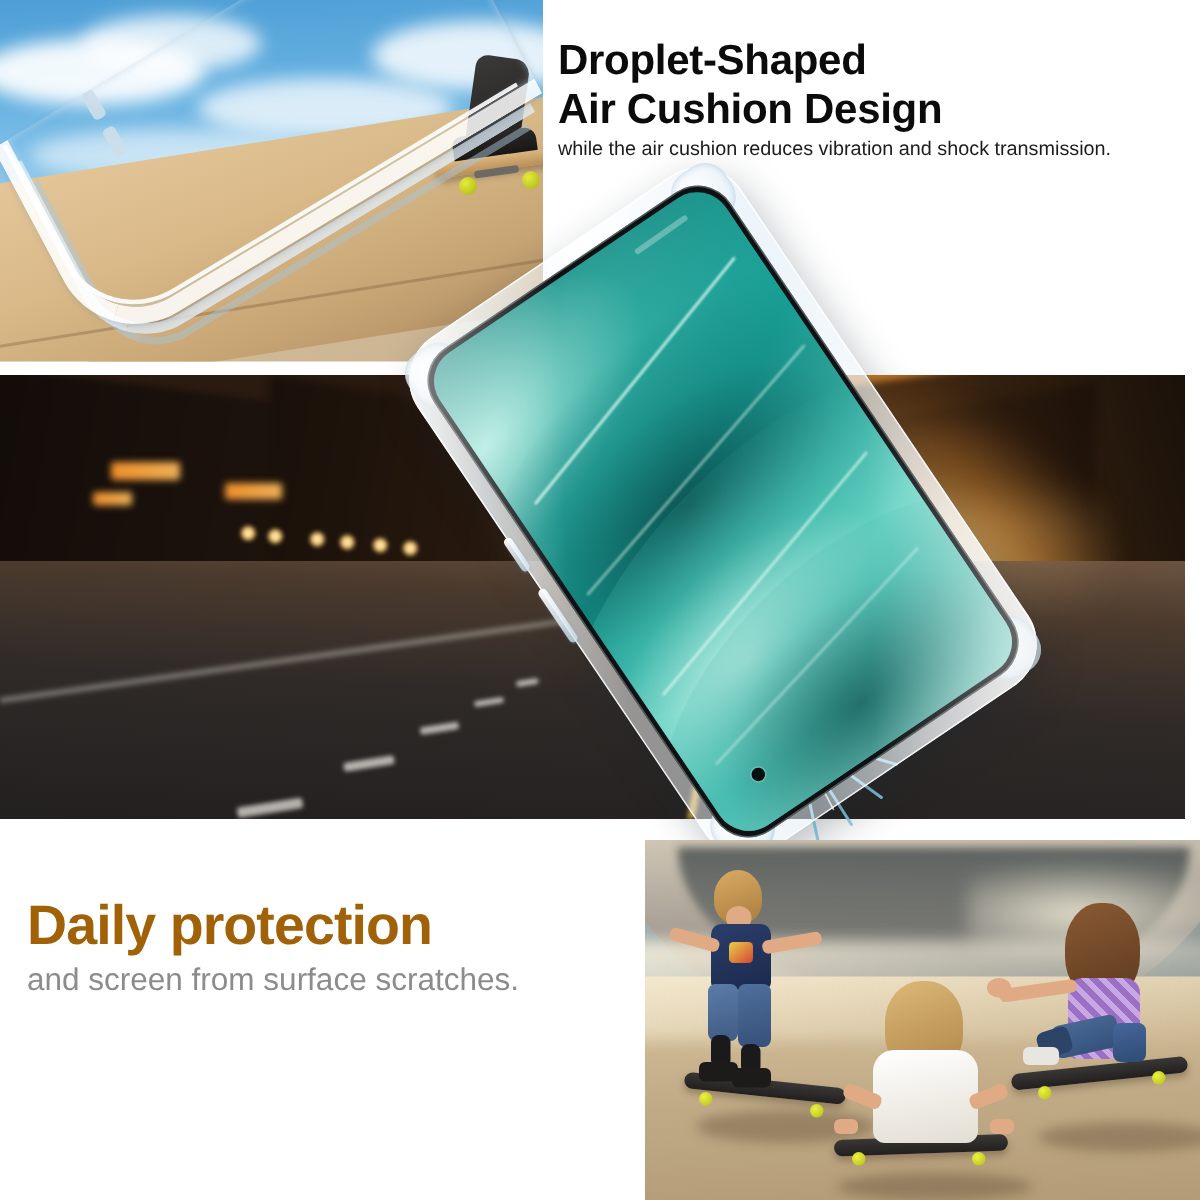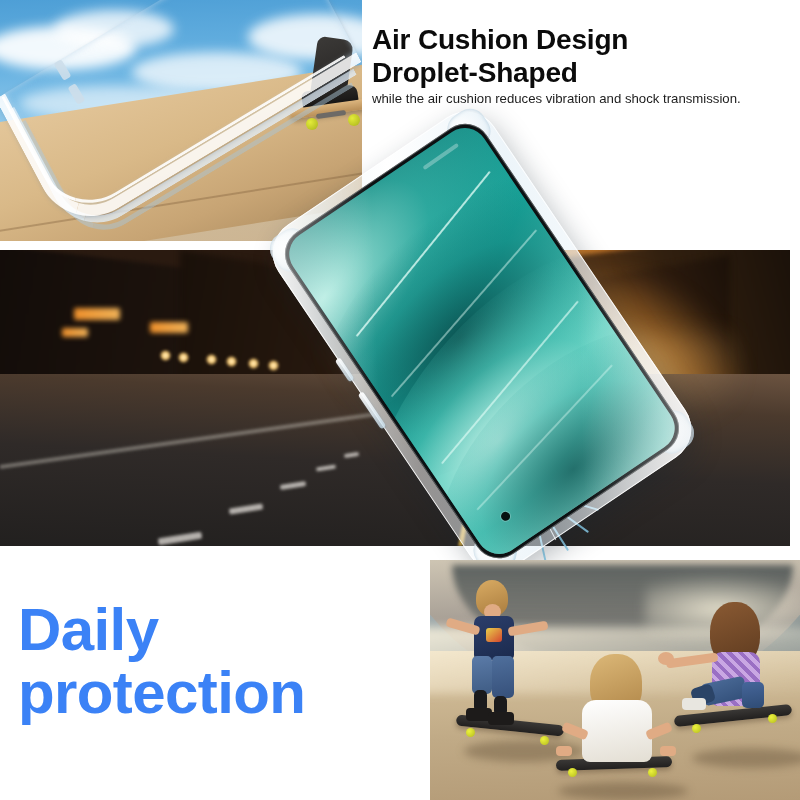--- a/index.html
+++ b/index.html
@@ -165,21 +165,21 @@
   .case-btn{position:absolute;left:-3px;width:6px;border-radius:3px;
             background:linear-gradient(180deg,rgba(255,255,255,.95),rgba(200,224,238,.8));
             box-shadow:0 1px 2px rgba(120,150,170,.4);}
   .cbtn1{top:34%;height:26px;} .cbtn2{top:44%;height:42px;}
   .case-gloss{position:absolute;left:0;top:0;width:100%;height:100%;border-radius:34px;
               background:linear-gradient(122deg,rgba(255,255,255,.55) 0%,rgba(255,255,255,0) 26%,rgba(255,255,255,0) 72%,rgba(255,255,255,.45) 100%);
               pointer-events:none;}
 
   
   .bottom-text{position:absolute;left:18px;top:598px;width:410px;}
-  .b-title{font-size:60px;font-weight:bold;color:#3b82f6;line-height:1.05;letter-spacing:-.6px;}
+  .b-title{font-size:37px;font-weight:bold;color:#a16207;line-height:1.05;letter-spacing:-.6px;}
   .b-sub{margin-top:14px;font-size:21px;color:#8c8c8c;line-height:1.45;}
 
   
   .panel-kids{position:absolute;left:430px;top:560px;width:370px;height:240px;overflow:hidden;
               background:#cbb694;}
   .bowl-sky{position:absolute;left:0;top:0;width:100%;height:46%;
             background:linear-gradient(170deg,#b9c3c4 0%,#9aa6a8 40%,#7e8a8c 72%,#6f7b7d 100%);}
   .bowl-lip{position:absolute;left:-12%;top:-28%;width:124%;height:86%;border-radius:0 0 50% 50%/0 0 100% 100%;
             background:linear-gradient(178deg,#e9e3d6 0%,#cfc6b4 30%,#a8a096 58%,#7d8486 82%,#6b7476 100%);}
   .bowl-shadow{position:absolute;left:6%;top:2%;width:92%;height:42%;border-radius:0 0 50% 50%/0 0 100% 100%;
@@ -236,22 +236,22 @@
       <div class="case-band cb3"></div>
       <div class="case-band cb2"></div>
       <div class="case-band cb1"></div>
       <div class="cb-hl"></div>
       <div class="btn-cut bc1"></div>
       <div class="btn-cut bc2"></div>
     </div>
   </div>
 
   <div class="head-block">
+    <div class="h-title">Droplet-Shaped</div>
     <div class="h-title">Air Cushion Design</div>
-    <div class="h-title">Droplet-Shaped</div>
     <div class="h-sub" style="margin-top:0">while the air cushion reduces vibration and shock transmission.</div>
   </div>
 
   <div class="panel-street">
     <div class="st-sky"></div>
     <div class="bld-left"></div>
     <div class="bld-left2"></div>
     <div class="bld-right"></div>
     <div class="bld-right2"></div>
     <div class="st-glow"></div>
@@ -335,20 +335,21 @@
           <div class="earpiece"></div>
           <div class="punch"></div>
         </div>
       </div>
       <div class="case-gloss"></div>
     </div>
   </div>
 
   <div class="bottom-text">
     <div class="b-title">Daily protection</div>
+    <div class="b-sub" style="margin-top:2px">and screen from surface scratches.</div>
   </div>
 
   <div class="panel-kids">
     <div class="bowl-sky"></div>
     <div class="bowl-lip"></div>
     <div class="bowl-shadow"></div>
     <div class="bowl-floor"></div>
     <div class="bowl-hl"></div>
     <div class="sun-streak"></div>
 

